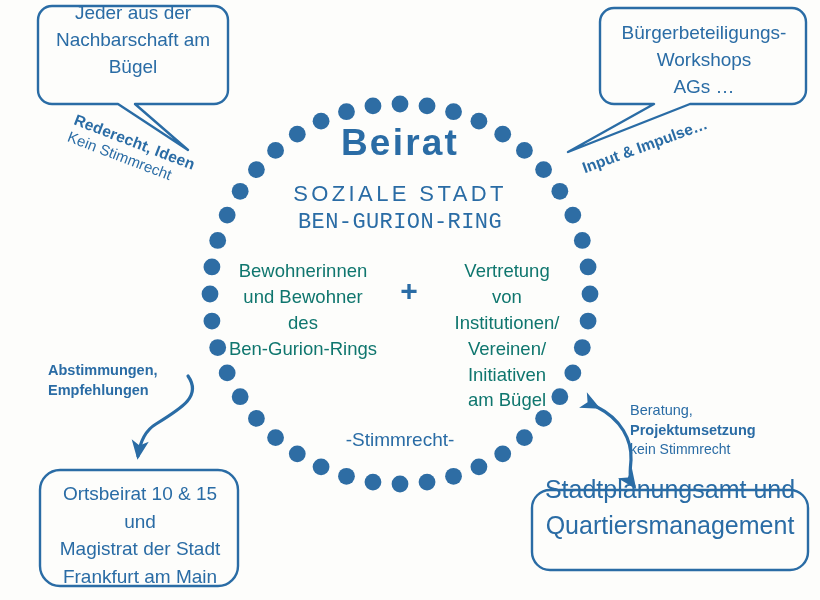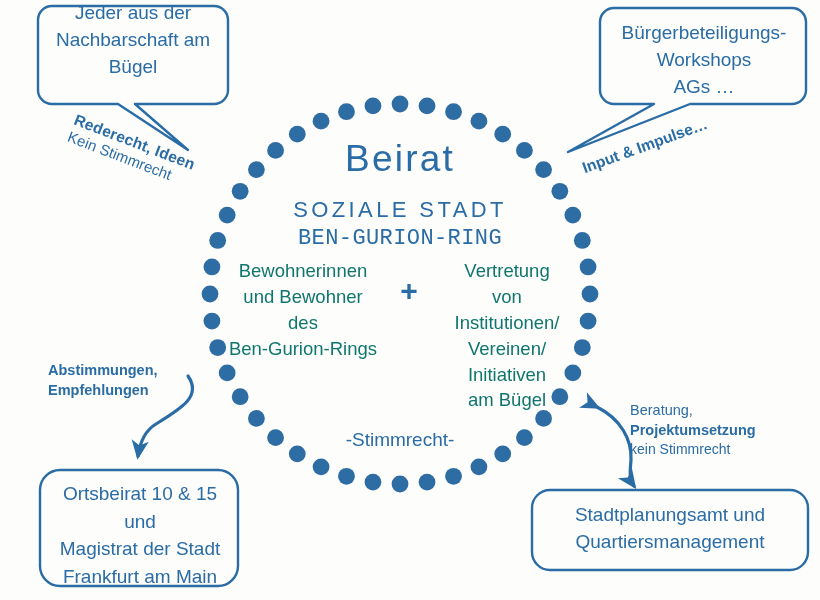--- a/index.html
+++ b/index.html
@@ -31,25 +31,24 @@
   .center-stack {
     position: absolute;
     left: 210px;
     top: 124px;
     width: 380px;
     text-align: center;
     pointer-events: none;
   }
   .title-main {
     font-size: 37px;
-    font-weight: normal;
+    font-weight: bold;
     letter-spacing: 2.2px;
     color: #2a6ca5;
     line-height: 1.05;
-    margin-top: 16px;
   }
   .title-sub1 {
     font-size: 22px;
     letter-spacing: 3.4px;
     color: #2a6ca5;
     line-height: 1.35;
     margin-top: 16px;
   }
   .title-sub2 {
     font-size: 22px;
@@ -111,22 +110,22 @@
   }
   .bubble-tr-text {
     left: 606px; top: 20px; width: 196px;
     font-size: 19px; line-height: 1.42;
   }
   .box-bl-text {
     left: 44px; top: 480px; width: 192px;
     font-size: 19px; line-height: 1.45;
   }
   .box-br-text {
-    left: 538px; top: 502px; width: 264px;
-    font-size: 19px; line-height: 1.42;
+    left: 538px; top: 472px; width: 264px;
+    font-size: 25px; line-height: 1.42;
   }
 
   
   .rot-label {
     position: absolute;
     color: #2a6ca5;
     white-space: nowrap;
     pointer-events: none;
   }
   .lab-redrecht {

